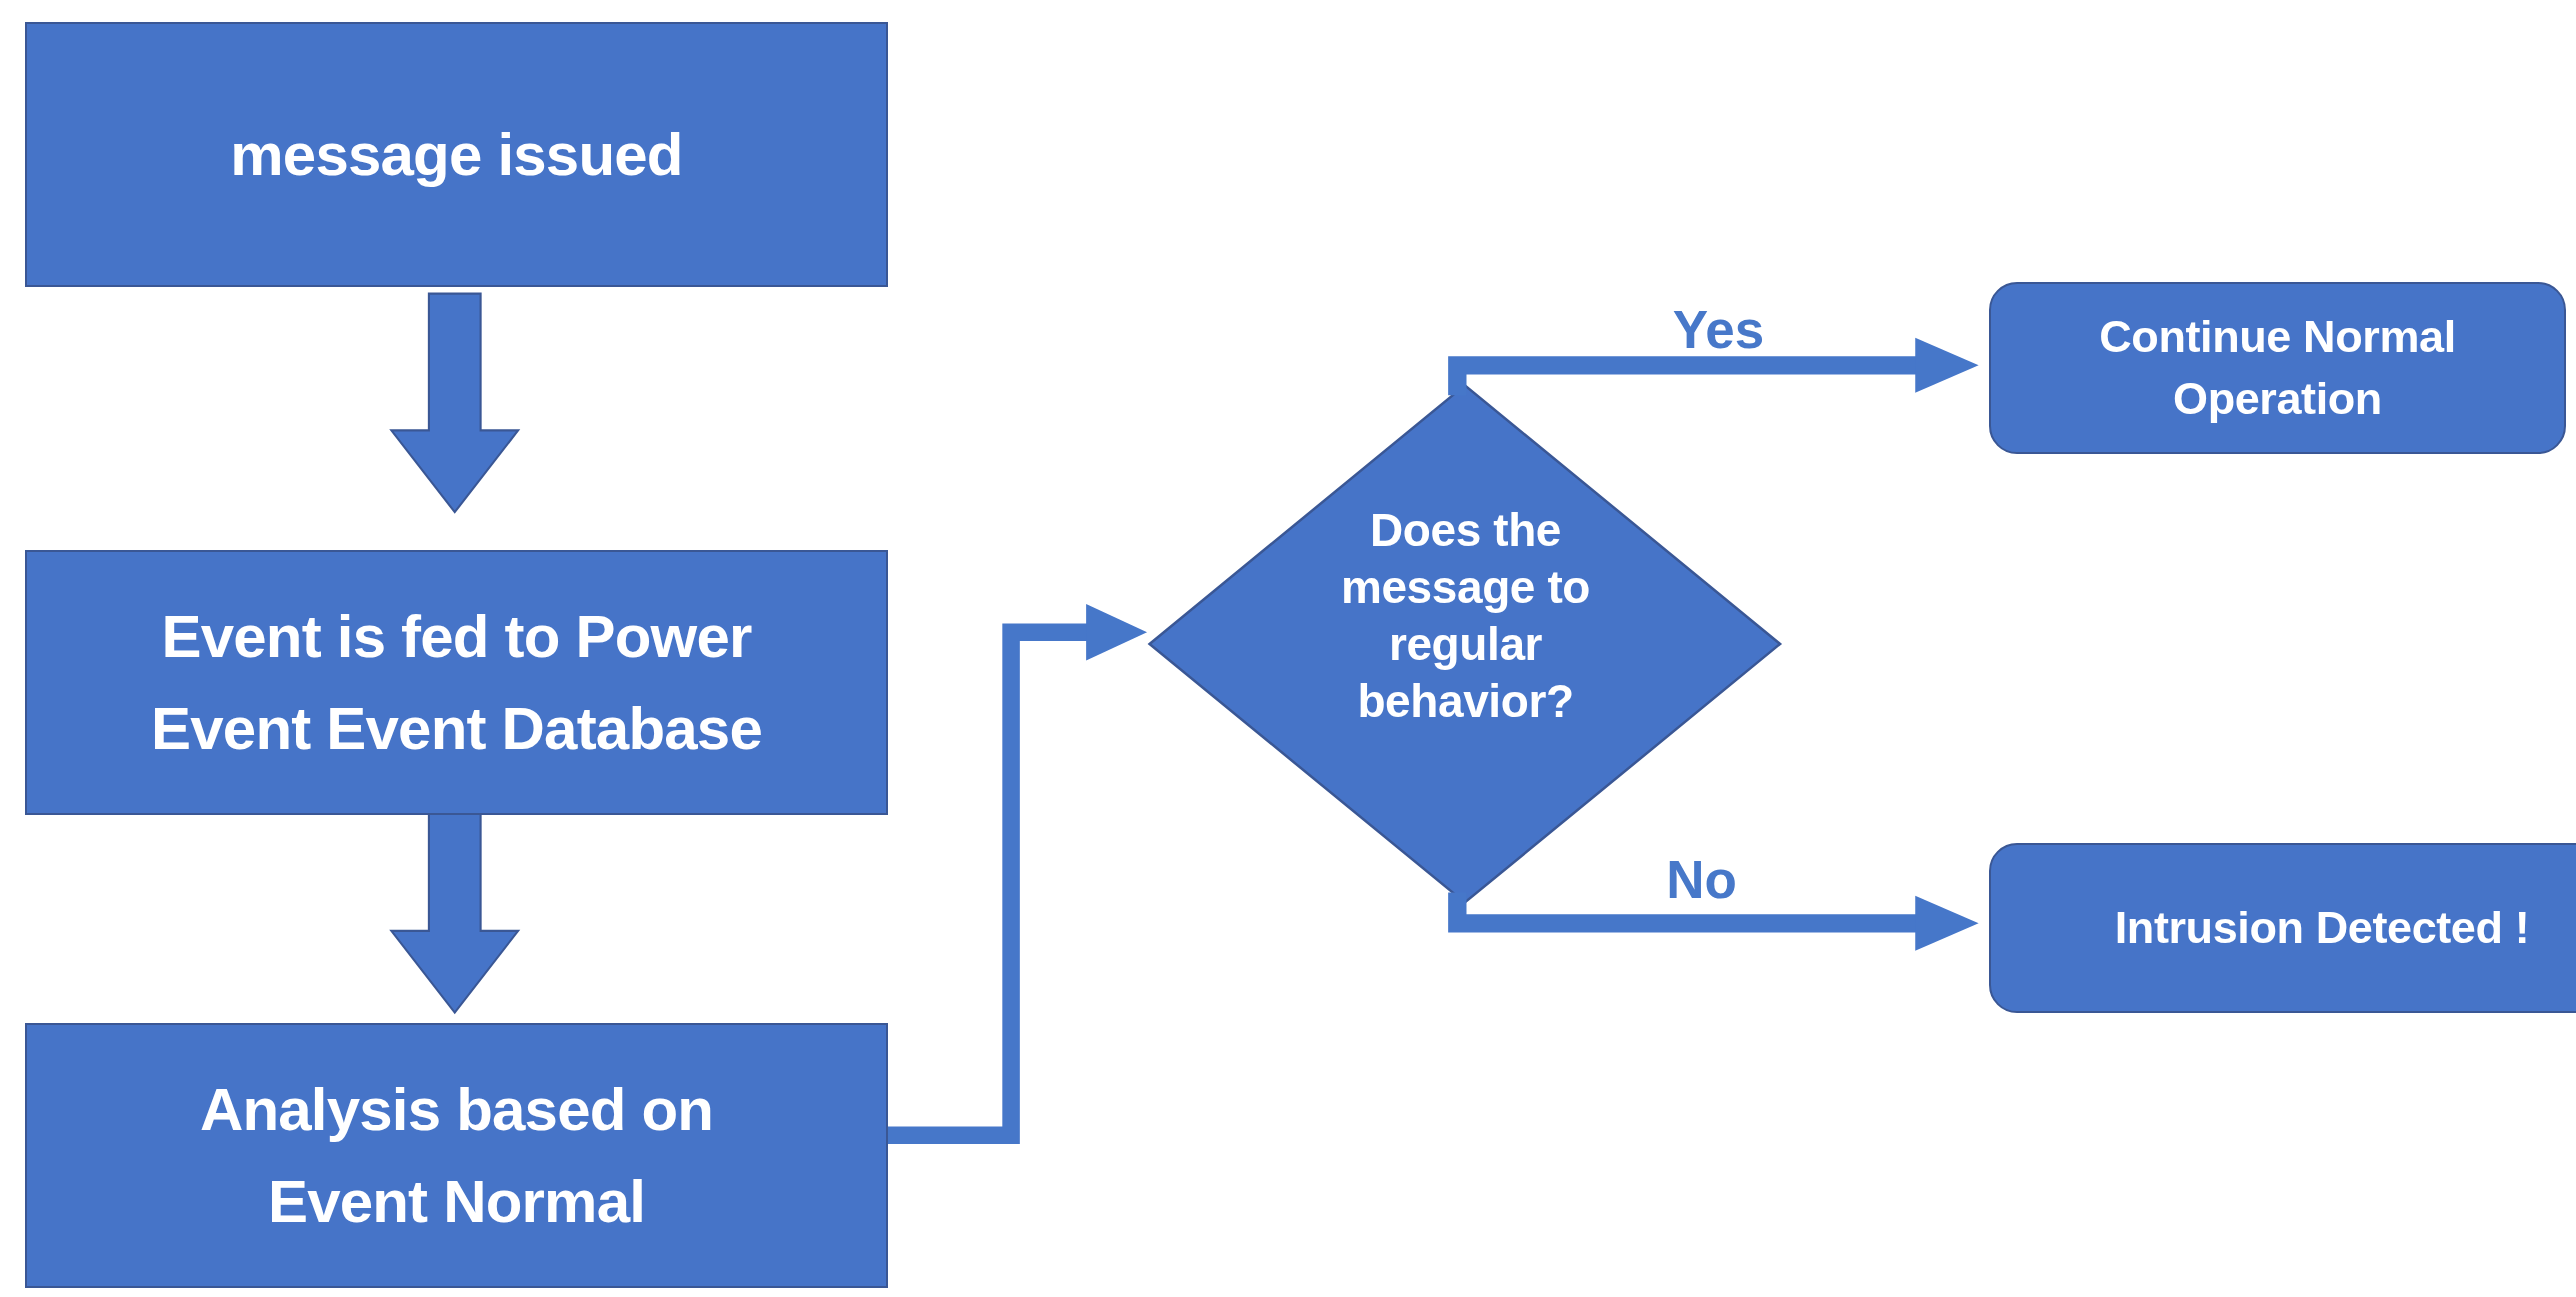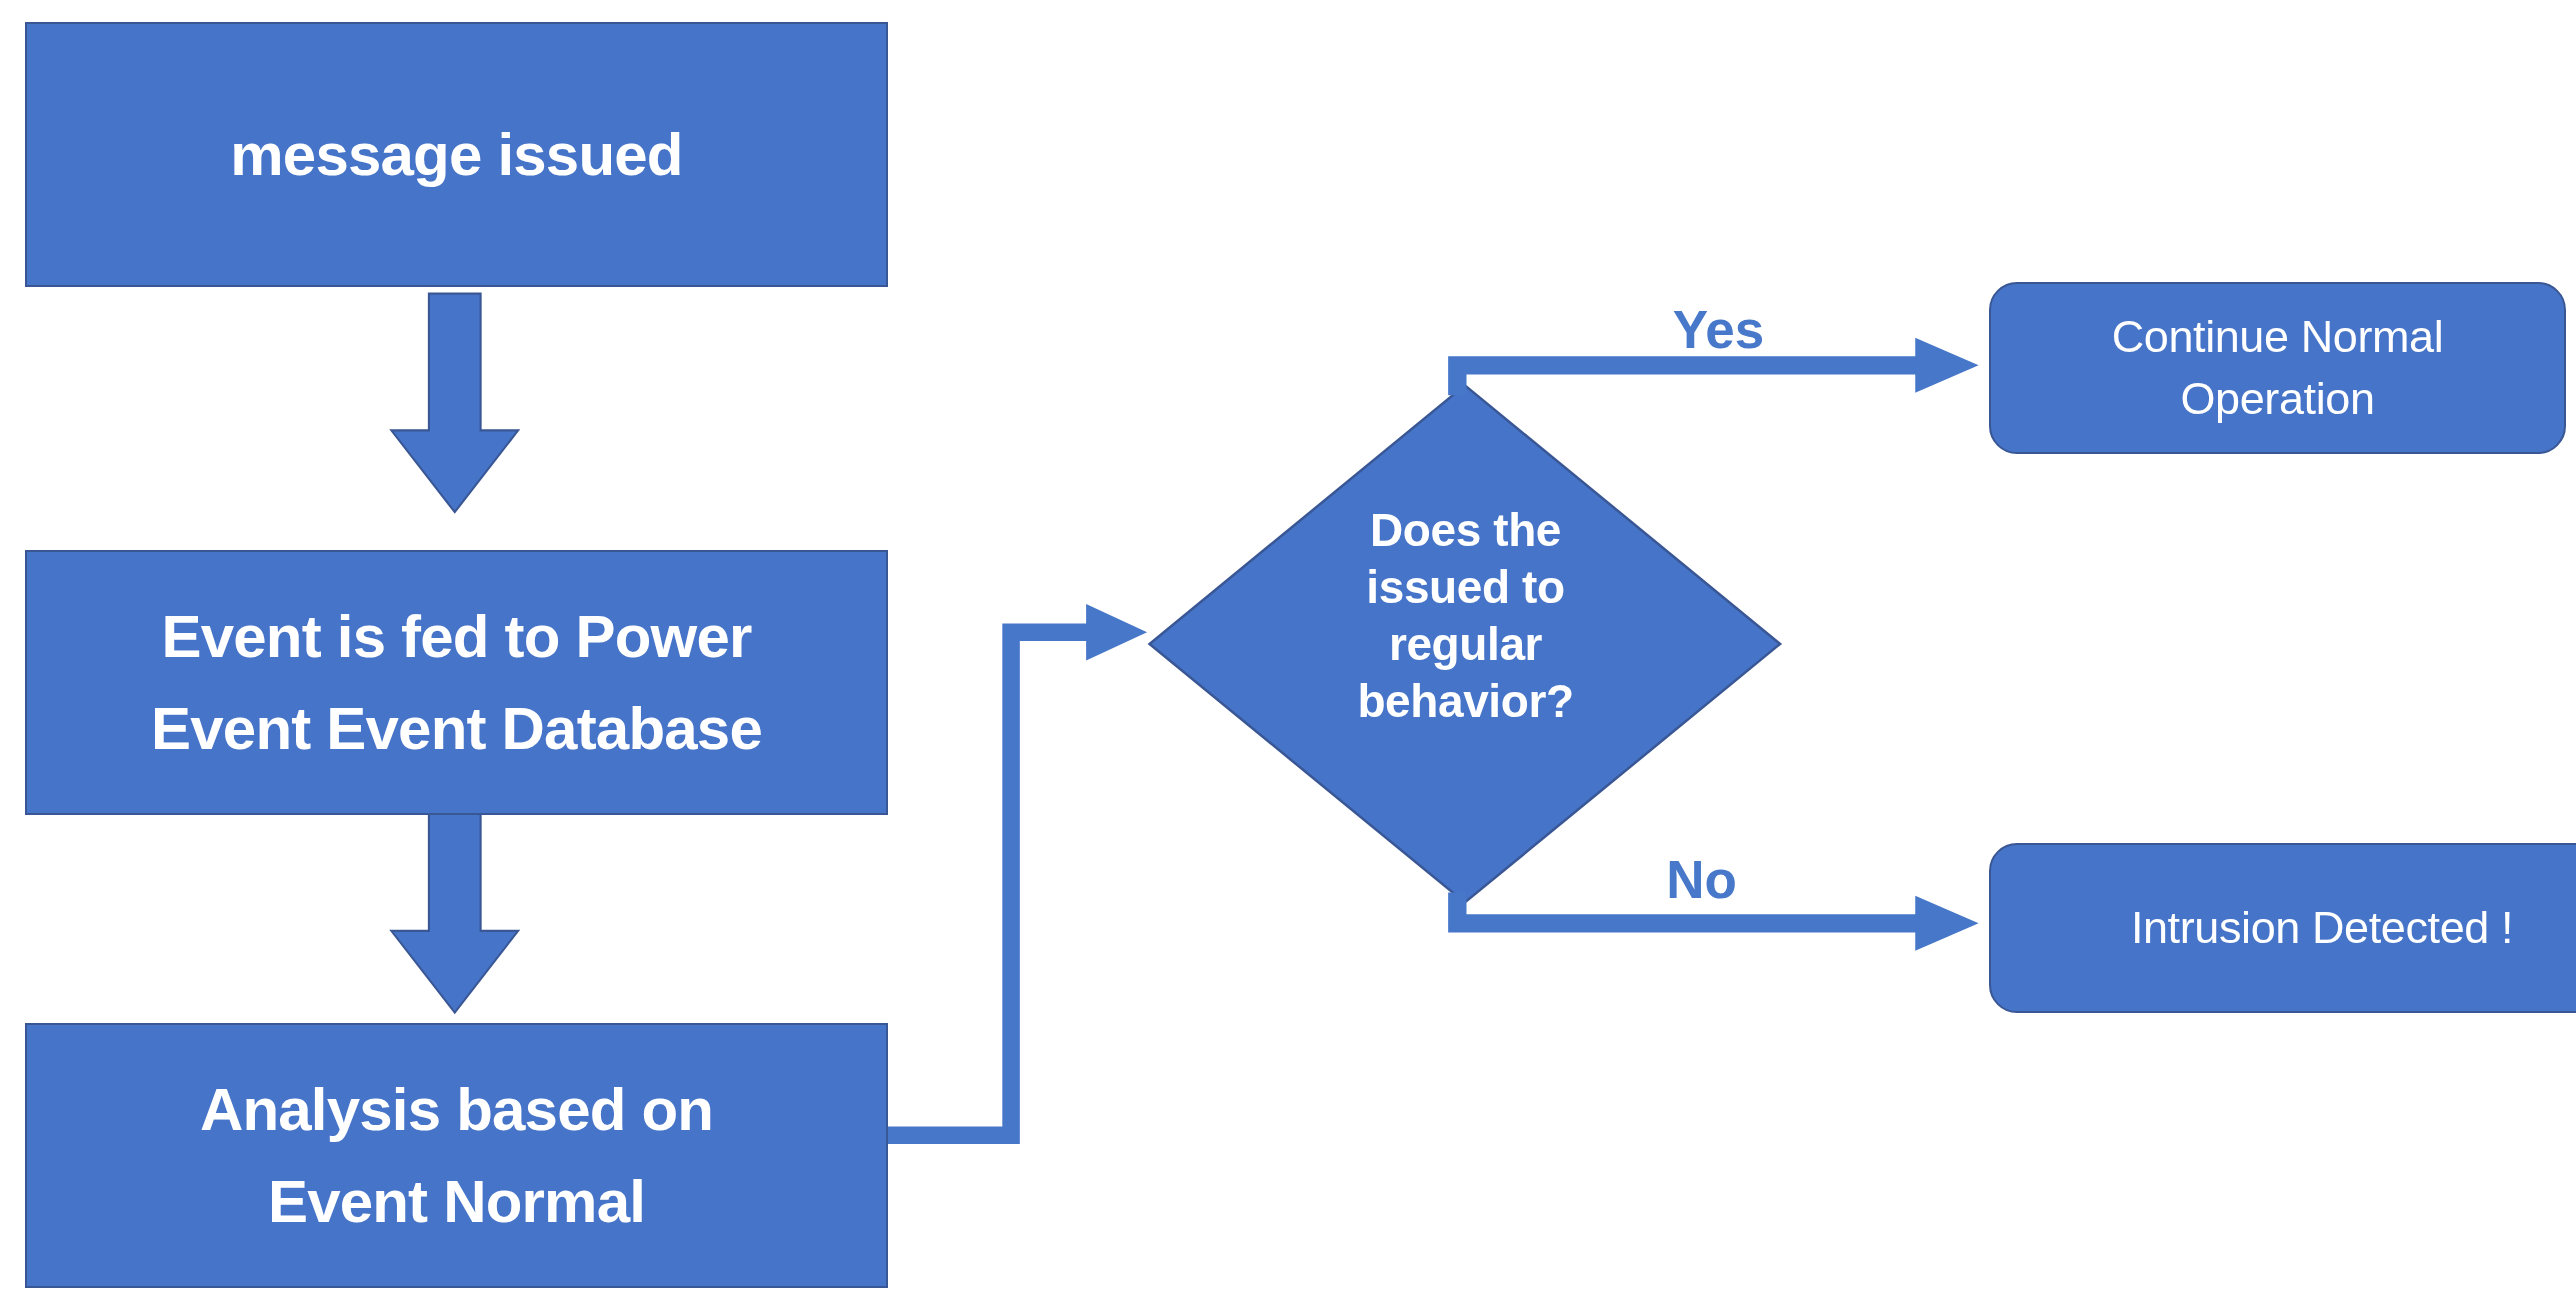--- a/index.html
+++ b/index.html
@@ -39,21 +39,21 @@
   }
   .round-node{
     position:absolute;
     box-sizing:border-box;
     background:var(--shape-fill);
     border:2.5px solid var(--shape-border);
     border-radius:28px;
     display:flex;flex-direction:column;
     justify-content:center;align-items:center;
     color:var(--node-text);
-    font-size:45px;font-weight:normal;
+    font-size:45px;font-weight:bold;
     line-height:62px;letter-spacing:-0.4px;
     text-align:center;
   }
   .diamond-text{
     position:absolute;
     left:1215px;top:502px;width:501px;
     color:var(--node-text);
     font-size:46px;font-weight:bold;
     line-height:57px;letter-spacing:-0.4px;
     text-align:center;
@@ -98,21 +98,21 @@
     <span class="line">Event Event Database</span>
   </div>
 
   <div class="rect-node" style="left:25px;top:1023px;width:863px;height:265px;">
     <span class="line">Analysis based on</span>
     <span class="line">Event Normal</span>
   </div>
 
   <div class="diamond-text">
     <span class="line">Does the</span>
-    <span class="line">issued to</span>
+    <span class="line">message to</span>
     <span class="line">regular</span>
     <span class="line">behavior?</span>
   </div>
 
   <div class="edge-label" style="left:1635px;top:299px;width:167px;">Yes</div>
   <div class="edge-label" style="left:1618px;top:849px;width:167px;">No</div>
 
   <div class="round-node" style="left:1989px;top:282px;width:577px;height:172px;">
     <span class="line">Continue Normal</span>
     <span class="line">Operation</span>

